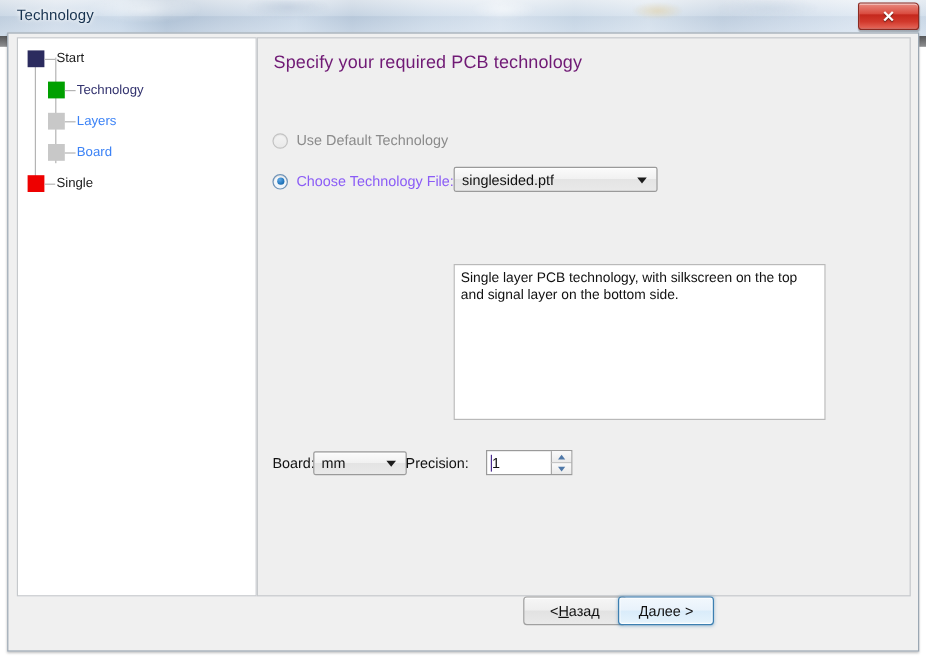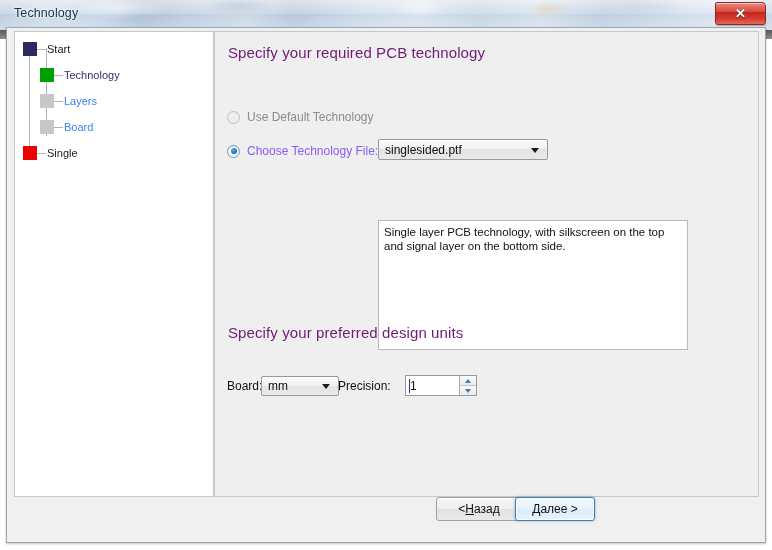--- a/index.html
+++ b/index.html
@@ -449,21 +449,20 @@
         <span class="radio-label">Choose Technology File:</span>
       </div>
 
       <div class="combo" id="combo-techfile">
         <span class="cval">singlesided.ptf</span>
         <span class="arrow"></span>
       </div>
 
       <div class="descbox">Single layer PCB technology, with silkscreen on the top and signal layer on the bottom side.</div>
 
-      <div class="heading" id="heading-units">Specify your preferred design units</div>
 
       <div class="field-label" id="label-units">Board:</div>
 
       <div class="combo" id="combo-units">
         <span class="cval">mm</span>
         <span class="arrow"></span>
       </div>
 
       <div class="field-label" id="label-precision">Precision:</div>
 

